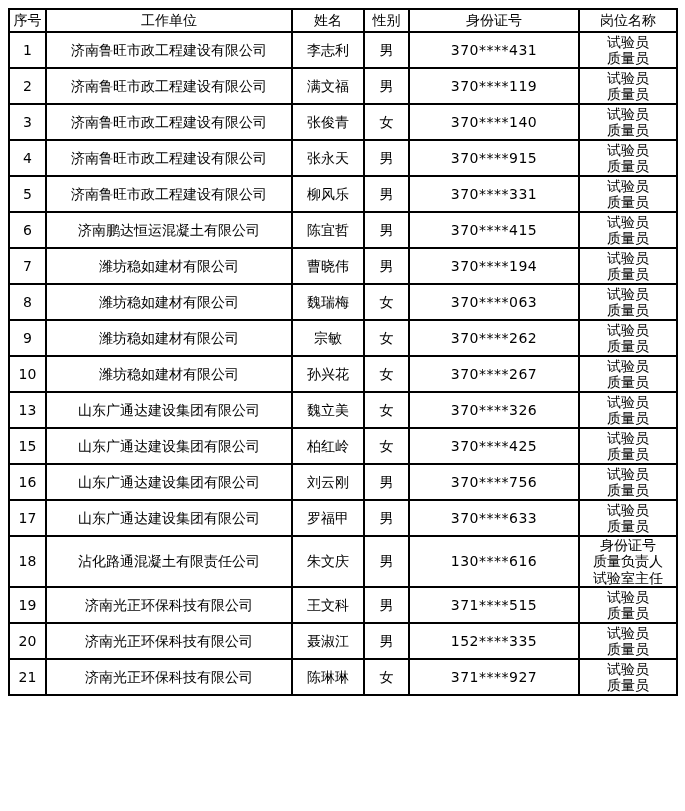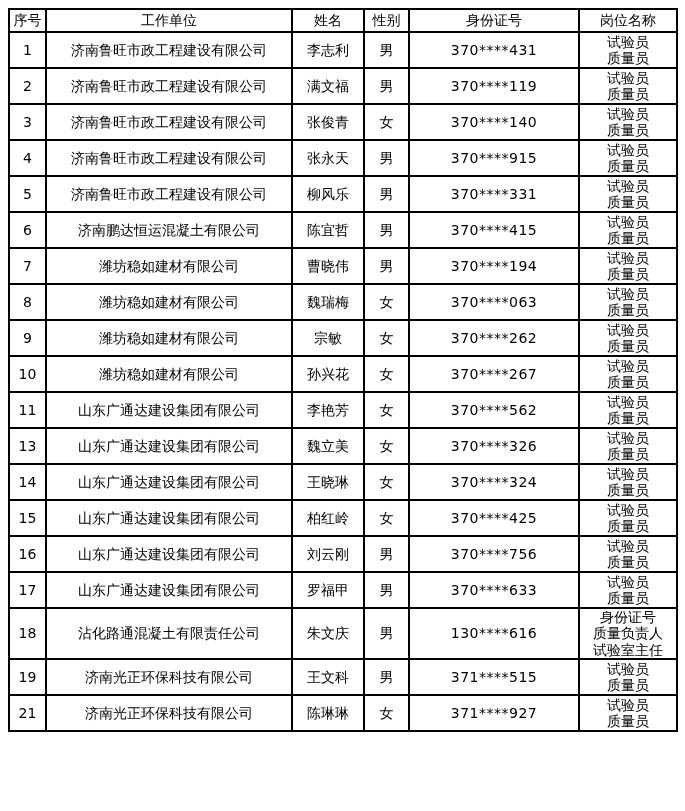--- a/index.html
+++ b/index.html
@@ -193,47 +193,25 @@
           <td class="col-company center">潍坊稳如建材有限公司</td>
           <td class="col-name">孙兴花</td>
           <td class="col-gender">女</td>
           <td class="col-id">370****267</td>
           <td class="col-position">
             <div>试验员</div>
             <div>质量员</div>
           </td>
         </tr>
         <tr>
-          <td class="col-index">11</td>
-          <td class="col-company left-pad">山东广通达建设集团有限公司</td>
-          <td class="col-name">李艳芳</td>
-          <td class="col-gender">女</td>
-          <td class="col-id">370****562</td>
-          <td class="col-position">
-            <div>试验员</div>
-            <div>质量员</div>
-          </td>
-        </tr>
-        <tr>
           <td class="col-index">13</td>
           <td class="col-company left-pad">山东广通达建设集团有限公司</td>
           <td class="col-name">魏立美</td>
           <td class="col-gender">女</td>
           <td class="col-id">370****326</td>
-          <td class="col-position">
-            <div>试验员</div>
-            <div>质量员</div>
-          </td>
-        </tr>
-        <tr>
-          <td class="col-index">14</td>
-          <td class="col-company left-pad">山东广通达建设集团有限公司</td>
-          <td class="col-name">王晓琳</td>
-          <td class="col-gender">女</td>
-          <td class="col-id">370****324</td>
           <td class="col-position">
             <div>试验员</div>
             <div>质量员</div>
           </td>
         </tr>
         <tr>
           <td class="col-index">15</td>
           <td class="col-company left-pad">山东广通达建设集团有限公司</td>
           <td class="col-name">柏红岭</td>
           <td class="col-gender">女</td>
@@ -282,20 +260,31 @@
           <td class="col-company left-pad">济南光正环保科技有限公司</td>
           <td class="col-name">王文科</td>
           <td class="col-gender">男</td>
           <td class="col-id">371****515</td>
           <td class="col-position">
             <div>试验员</div>
             <div>质量员</div>
           </td>
         </tr>
         <tr>
+          <td class="col-index">20</td>
+          <td class="col-company left-pad">济南光正环保科技有限公司</td>
+          <td class="col-name">聂淑江</td>
+          <td class="col-gender">男</td>
+          <td class="col-id">152****335</td>
+          <td class="col-position">
+            <div>试验员</div>
+            <div>质量员</div>
+          </td>
+        </tr>
+        <tr>
           <td class="col-index">21</td>
           <td class="col-company left-pad">济南光正环保科技有限公司</td>
           <td class="col-name">陈琳琳</td>
           <td class="col-gender">女</td>
           <td class="col-id">371****927</td>
           <td class="col-position">
             <div>试验员</div>
             <div>质量员</div>
           </td>
         </tr>

